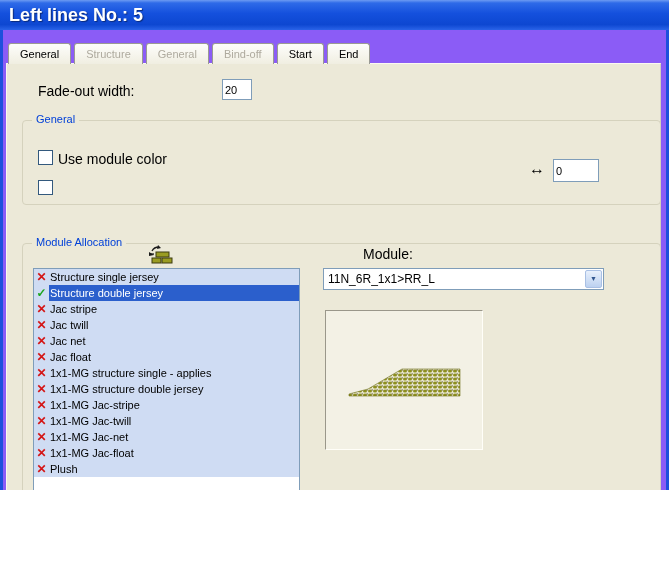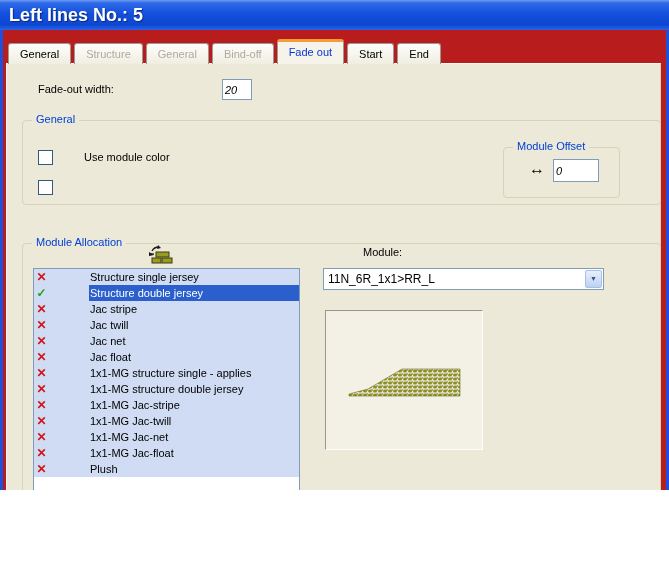--- a/index.html
+++ b/index.html
@@ -1,61 +1,61 @@
 <!DOCTYPE html>
 <html><head>
 <meta charset="utf-8">
 <style>
   html,body{margin:0;padding:0;}
   body{font-family:"Liberation Sans",sans-serif;background:#ffffff;}
-  .window{position:relative;width:669px;height:490px;background:#b91c1c;overflow:hidden;}
+  .window{position:relative;width:669px;height:490px;background:#8b5cf6;overflow:hidden;}
   .titlebar{position:absolute;left:0;top:0;width:669px;height:30px;
     background:linear-gradient(180deg,#6d9bf2 0%,#2e6ae8 10%,#1450dd 45%,#0d47d1 82%,#2a63e8 100%);
     color:#fff;font-size:18px;font-weight:bold;line-height:30px;padding-left:9px;box-sizing:border-box;
     text-shadow:1px 1px 1px #0a2a7a;}
   .winborder{position:absolute;background:#1d50dc;}
   .b-left{left:0;top:30px;width:3px;height:537px;}
   .b-right{right:0;top:30px;width:3px;height:537px;}
   .b-bottom{left:0;top:564px;width:669px;height:3px;}
 
   .tabbar{position:absolute;left:8px;top:39px;display:flex;align-items:flex-end;gap:3px;height:25px;}
   .tab{height:21px;line-height:21px;padding:0 11px;font-size:11px;color:#000;
     background:linear-gradient(180deg,#fdfdfb,#f0eee1);
     border:1px solid #9a9a93;border-bottom:none;border-radius:3px 3px 0 0;box-sizing:border-box;cursor:default;}
   .tab.disabled{color:#aeaa9e;}
   .tab.active{height:25px;line-height:20px;background:#f5f3ea;color:#0637d5;
     border-top:3px solid #ef9d34;position:relative;z-index:2;}
   .tabpanel{position:absolute;left:6px;top:63px;width:655px;height:497px;
     border-top:1px solid #fbf9f1;border-left:1px solid #fbf9f1;
     border-right:1px solid #d2cfbe;border-bottom:1px solid #d2cfbe;background:#ece9d8;box-sizing:border-box;}
 
-  .lbl{position:absolute;font-size:11px;color:#000;white-space:nowrap;}
+  .lbl{position:absolute;font-size:14px;color:#000;white-space:nowrap;}
   .xp-input{position:absolute;border:1px solid #7f9db9;background:#fff;font-family:"Liberation Sans",sans-serif;
-    font-size:11px;color:#000;padding:0 2px;box-sizing:border-box;font-style:italic;}
+    font-size:11px;color:#000;padding:0 2px;box-sizing:border-box;}
 
   .group{position:absolute;border:1px solid #d5d2bd;border-radius:4px;box-sizing:border-box;}
   .group-label{position:absolute;top:-8px;left:9px;background:#ece9d8;padding:0 4px;
     font-size:11px;color:#0040d8;white-space:nowrap;}
 
   .xp-check{position:absolute;width:13px;height:13px;background:#fff;border:1px solid #33597d;
     box-sizing:content-box;font-size:13px;line-height:13px;text-align:center;color:#18a01c;
     font-weight:bold;cursor:default;}
   .xp-check.big{width:14px;height:14px;line-height:14px;}
 
   .offset-arrow{position:absolute;left:529px;top:160px;font-size:16px;font-weight:bold;color:#000;}
 
   .module-btn{position:absolute;left:145px;top:244px;width:28px;height:23px;cursor:pointer;}
 
   .mod-list{position:absolute;left:33px;top:268px;width:267px;height:237px;background:#fff;
     border:1px solid #7f9db9;box-sizing:border-box;overflow:hidden;}
   .mod-row{height:16px;display:flex;align-items:center;background:#cfdcf3;font-size:11px;cursor:default;}
   .row-icon{width:15px;flex:0 0 15px;text-align:center;font-weight:bold;font-size:12px;line-height:16px;}
   .icon-x{color:#d41414;}
   .icon-check{color:#1ca51c;}
-  .row-label{flex:1;height:16px;line-height:16px;padding-left:1px;white-space:nowrap;overflow:hidden;margin-left:40px;}
+  .row-label{flex:1;height:16px;line-height:16px;padding-left:1px;white-space:nowrap;overflow:hidden;}
   .mod-row.selected .row-label{background:#2b5fcc;color:#fff;}
 
   .combo{position:absolute;left:323px;top:268px;width:281px;height:22px;background:#fff;
     border:1px solid #7f9db9;box-sizing:border-box;cursor:default;}
   .combo-text{position:absolute;left:4px;top:0;line-height:20px;font-size:12px;color:#000;white-space:nowrap;}
   .combo-btn{position:absolute;right:1px;top:1px;width:17px;height:18px;border-radius:2px;
     background:linear-gradient(180deg,#e8f0fc,#bcd1f0);border:1px solid #a9c0e4;box-sizing:border-box;
     text-align:center;font-size:7px;line-height:16px;color:#31568f;cursor:pointer;}
 
   .preview{position:absolute;left:325px;top:310px;width:158px;height:140px;background:#f3f1e5;
@@ -74,38 +74,34 @@
   <div class="winborder b-right"></div>
   <div class="winborder b-bottom"></div>
 
   <div class="tabpanel"></div>
 
   <div class="tabbar">
       <div class="tab">General</div>
       <div class="tab disabled">Structure</div>
       <div class="tab disabled">General</div>
       <div class="tab disabled">Bind-off</div>
-      <div class="tab active">Fade out</div>
       <div class="tab">Start</div>
       <div class="tab">End</div>
     </div>
 
   <div class="lbl" style="left:38px;top:83px;">Fade-out width:</div>
   <input class="xp-input" style="left: 222px; top: 79px; width: 30px; height: 21px;" value="20">
 
   <div class="group" style="left:22px;top:120px;width:639px;height:85px;">
     <div class="group-label">General</div>
   </div>
   <div class="xp-check" style="left:38px;top:150px;"></div>
-  <div class="lbl" style="left:58px;top:151px;margin-left:26px;">Use module color</div>
+  <div class="lbl" style="left:58px;top:151px;">Use module color</div>
   <div class="xp-check" style="left:38px;top:180px;"></div>
 
-  <div class="group" style="left:503px;top:147px;width:117px;height:51px;">
-    <div class="group-label">Module Offset</div>
-  </div>
   <div class="offset-arrow">↔</div>
   <input class="xp-input" style="left: 553px; top: 159px; width: 46px; height: 23px;" value="0">
 
   <div class="group" style="left:22px;top:243px;width:639px;height:310px;">
     <div class="group-label">Module Allocation</div>
   </div>
 
   <div class="module-btn">
     <svg width="28" height="23">
       <path d="M14,3 Q9,3 7,7" stroke="#1a1a1a" stroke-width="1.3" fill="none"></path>

